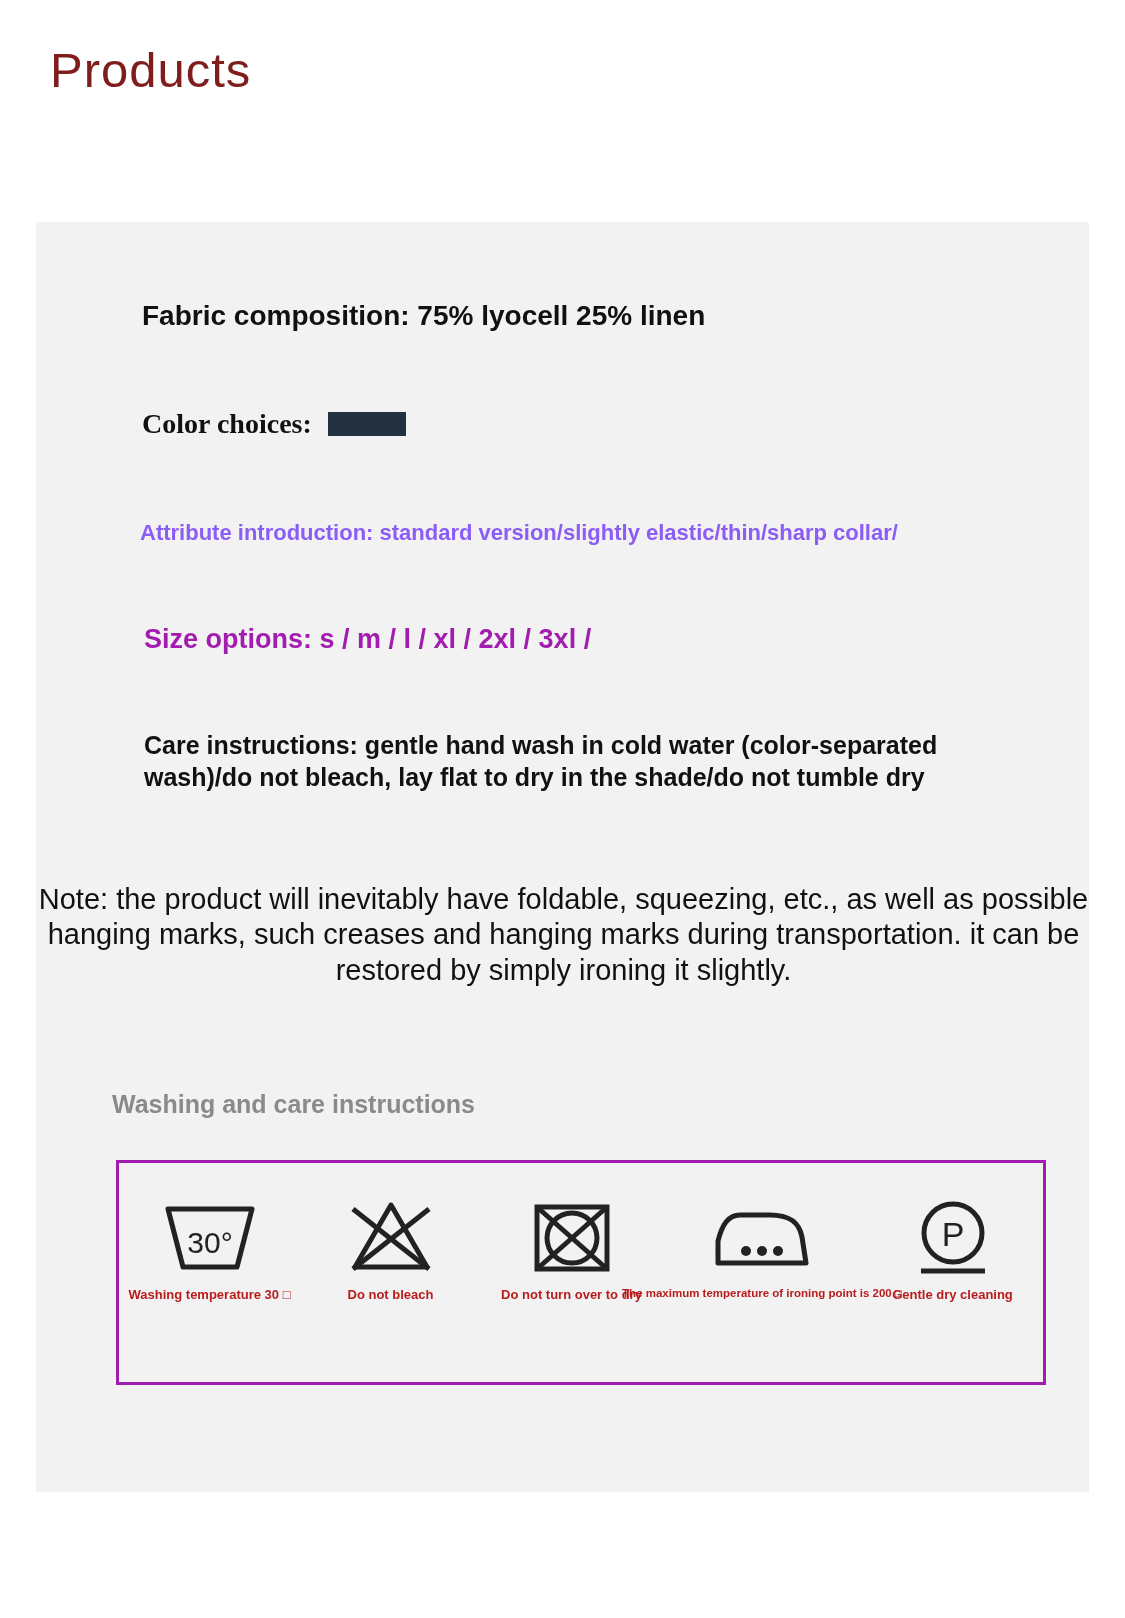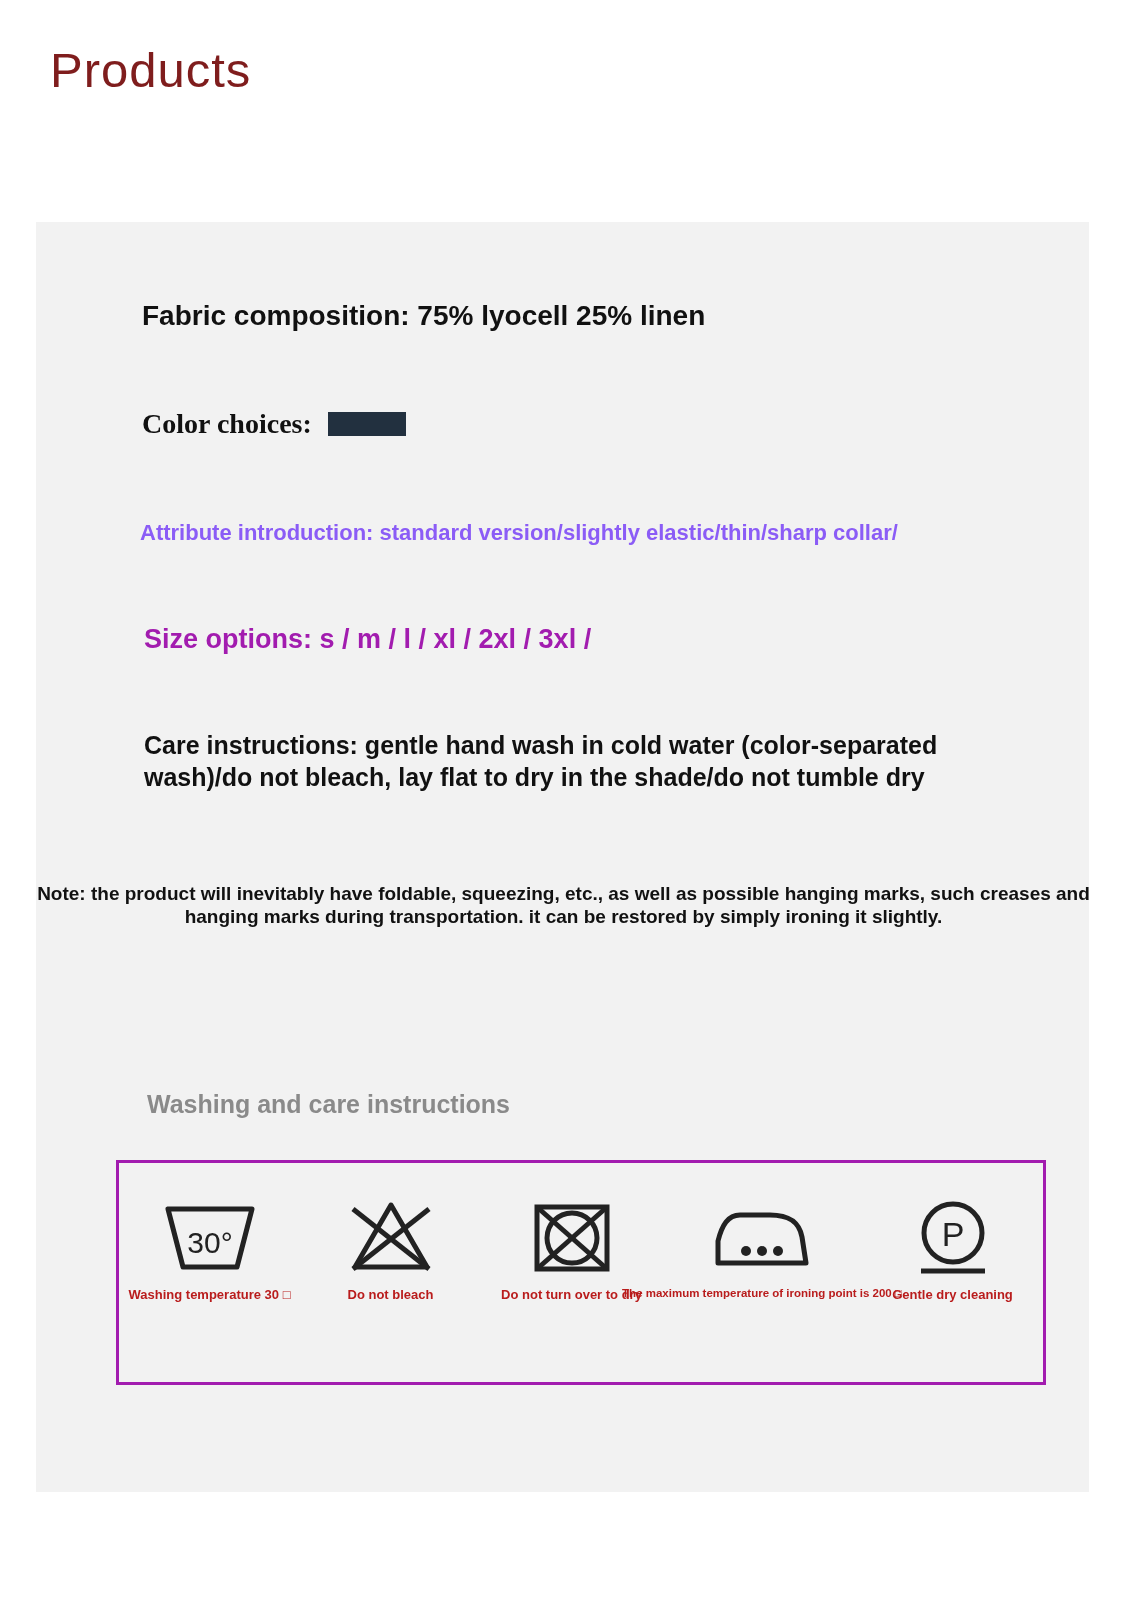--- a/index.html
+++ b/index.html
@@ -100,33 +100,32 @@
     font-weight: 700;
     color: #111;
     line-height: 1.26;
   }
   .note {
     position: absolute;
     top: 660px;
     left: -10px;
     width: 1075px;
     text-align: center;
-    font-size: 19px;
-    font-weight: 700;
+    font-size: 29px;
+    font-weight: 400;
     color: #111;
     line-height: 1.22;
   }
   .wash-heading {
     position: absolute;
     top: 868px;
     left: 76px;
     font-size: 25px;
     font-weight: 700;
     color: #8a8a8a;
-    margin-left: 35px;
   }
   .icon-box {
     position: absolute;
     top: 938px;
     left: 80px;
     width: 930px;
     height: 225px;
     border: 3px solid #a21caf;
     box-sizing: border-box;
   }

